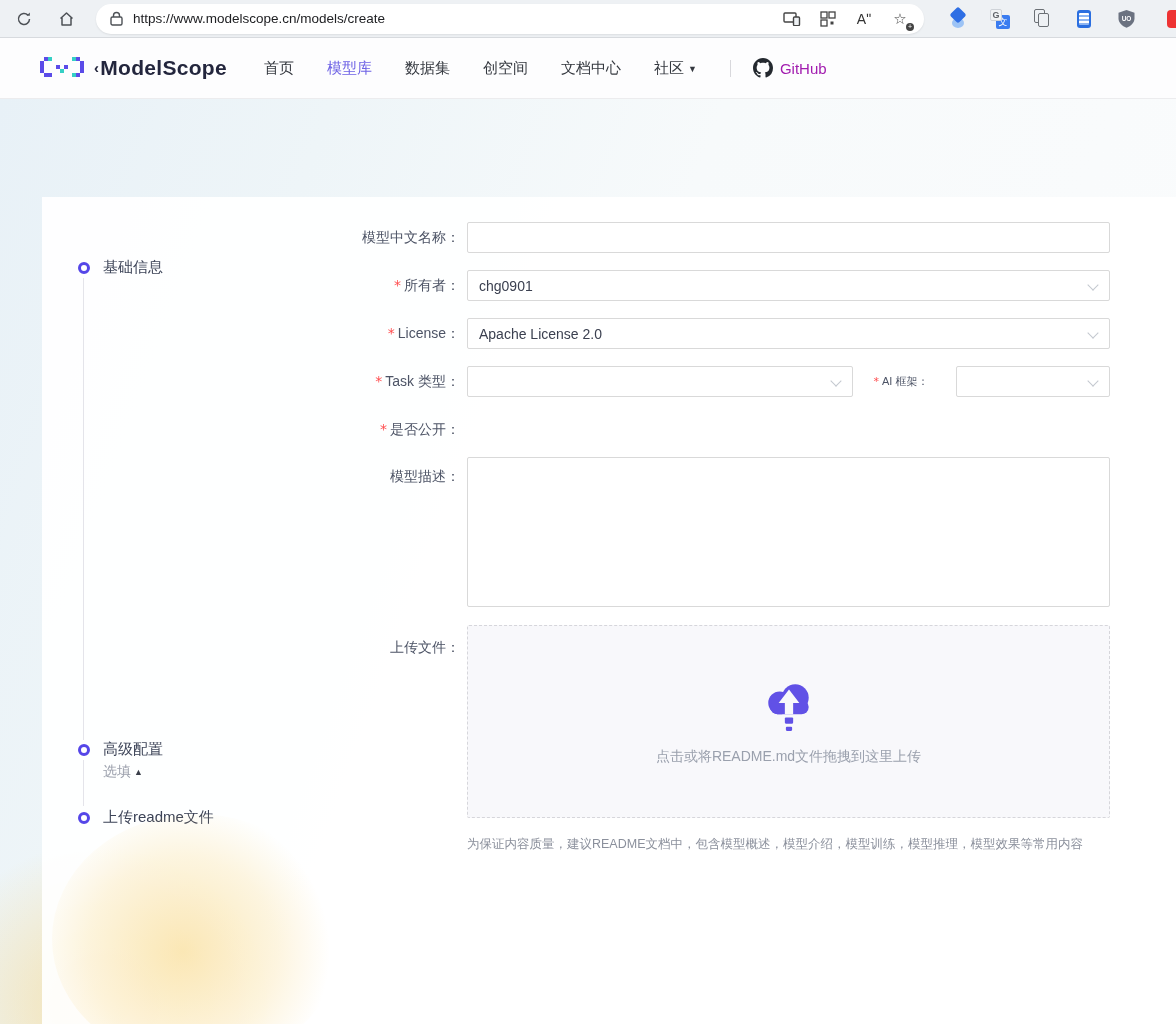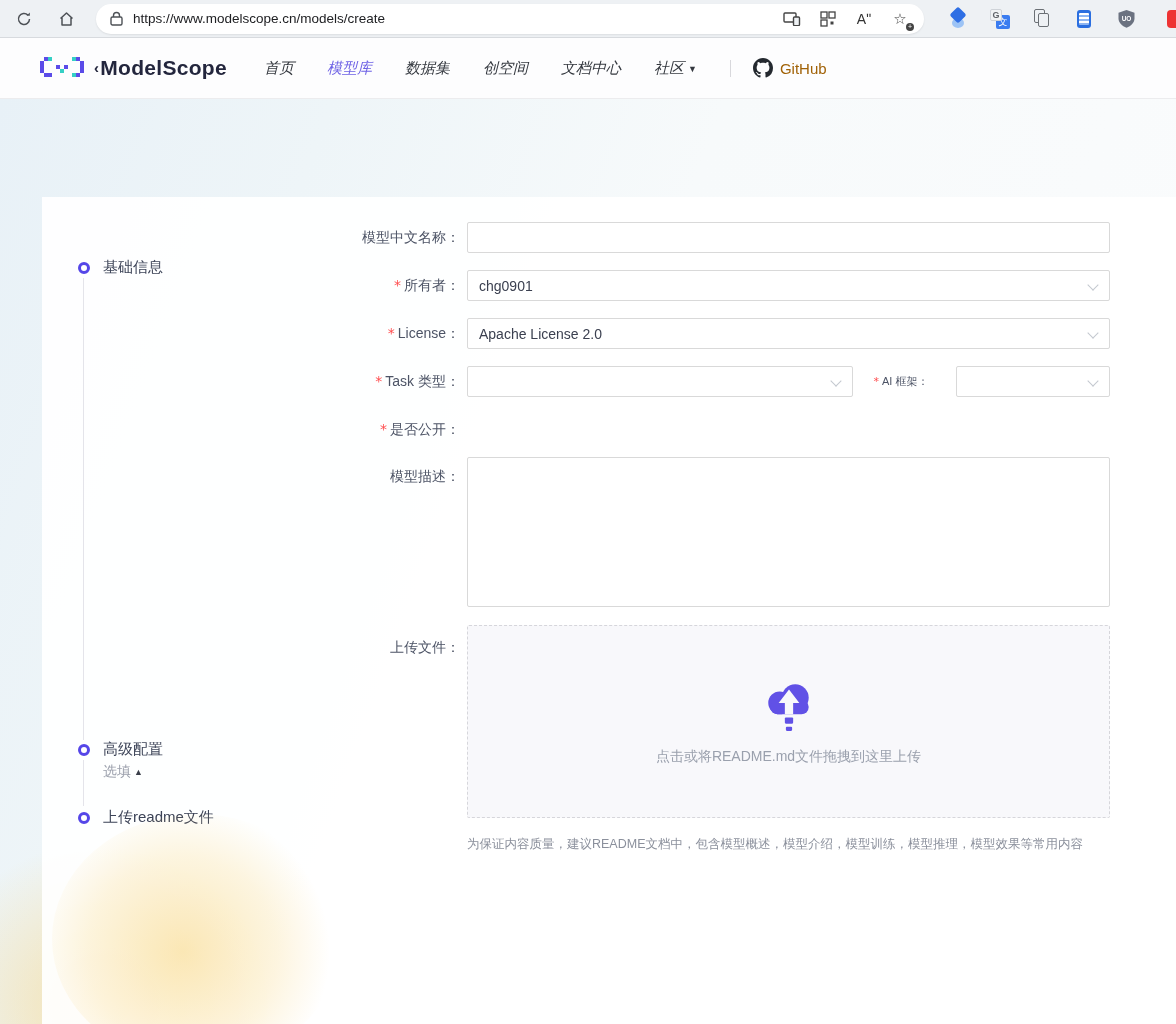--- a/index.html
+++ b/index.html
@@ -27,27 +27,27 @@
   .reader-ico { width:14px; height:18px; background:#2b6fe0; border-radius:3px; position:relative; }
   .reader-ico::after { content:""; position:absolute; left:2px; top:3px; right:2px; bottom:3px; background:repeating-linear-gradient(#fff 0 2px, #8fb6f2 2px 4px); border-radius:1px; }
   .shield { width:19px; height:20px; color:#fff; display:flex; align-items:center; justify-content:center; }
   .red-cut { position:absolute; right:-9px; top:10px; width:18px; height:18px; background:#e33; border-radius:4px; }
 
   
   .siteheader { height:61px; background:#fdfdfe; border-bottom:1px solid #ececee; display:flex; align-items:center; padding:0 24px 0 40px; }
   .logo { display:flex; align-items:center; gap:10px; cursor:pointer; }
   .wordmark { font-size:21px; font-weight:bold; color:#23263d; letter-spacing:.3px; display:flex; align-items:center; }
   .logo-angle { font-size:15px; font-weight:bold; margin-right:1px; transform:translateY(-1px); }
-  .mainnav { display:flex; align-items:center; gap:33px; margin-left:37px;font-style:italic; }
+  .mainnav { display:flex; align-items:center; gap:33px; margin-left:37px; }
   .nav-item { font-size:15px; color:#34383f; cursor:pointer; white-space:nowrap; }
   .nav-item.active { color:#6e62e5; }
   .nav-caret { font-size:9px; color:#34383f; margin-left:4px; vertical-align:1px; }
   .nav-divider { width:1px; height:17px; background:#d8d8dc; margin-left:33px; }
   .gh { display:flex; align-items:center; gap:7px; margin-left:22px; cursor:pointer; }
-  .gh-label { font-size:15px; color:#a16207; }
+  .gh-label { font-size:15px; color:#a21caf; }
 
   
   .page { position:relative; height:925px;
     background:
       radial-gradient(260px 240px at 105px 905px, rgba(247,210,120,.60), rgba(247,210,120,0) 68%),
       linear-gradient(110deg, #e8f1f7 0%, #eef5f8 22%, #f7fafb 48%, #fbfcfd 100%);
   }
   .page-title { position:absolute; left:40px; top:37px; font-size:30px; color:#414b63; font-weight:500; letter-spacing:1px; }
   .card { position:absolute; left:42px; right:0; top:98px; bottom:0; background:rgba(255,255,255,.92); }
   .blob { position:absolute; left:10px; bottom:-40px; width:290px; height:250px; border-radius:50%; pointer-events:none;

